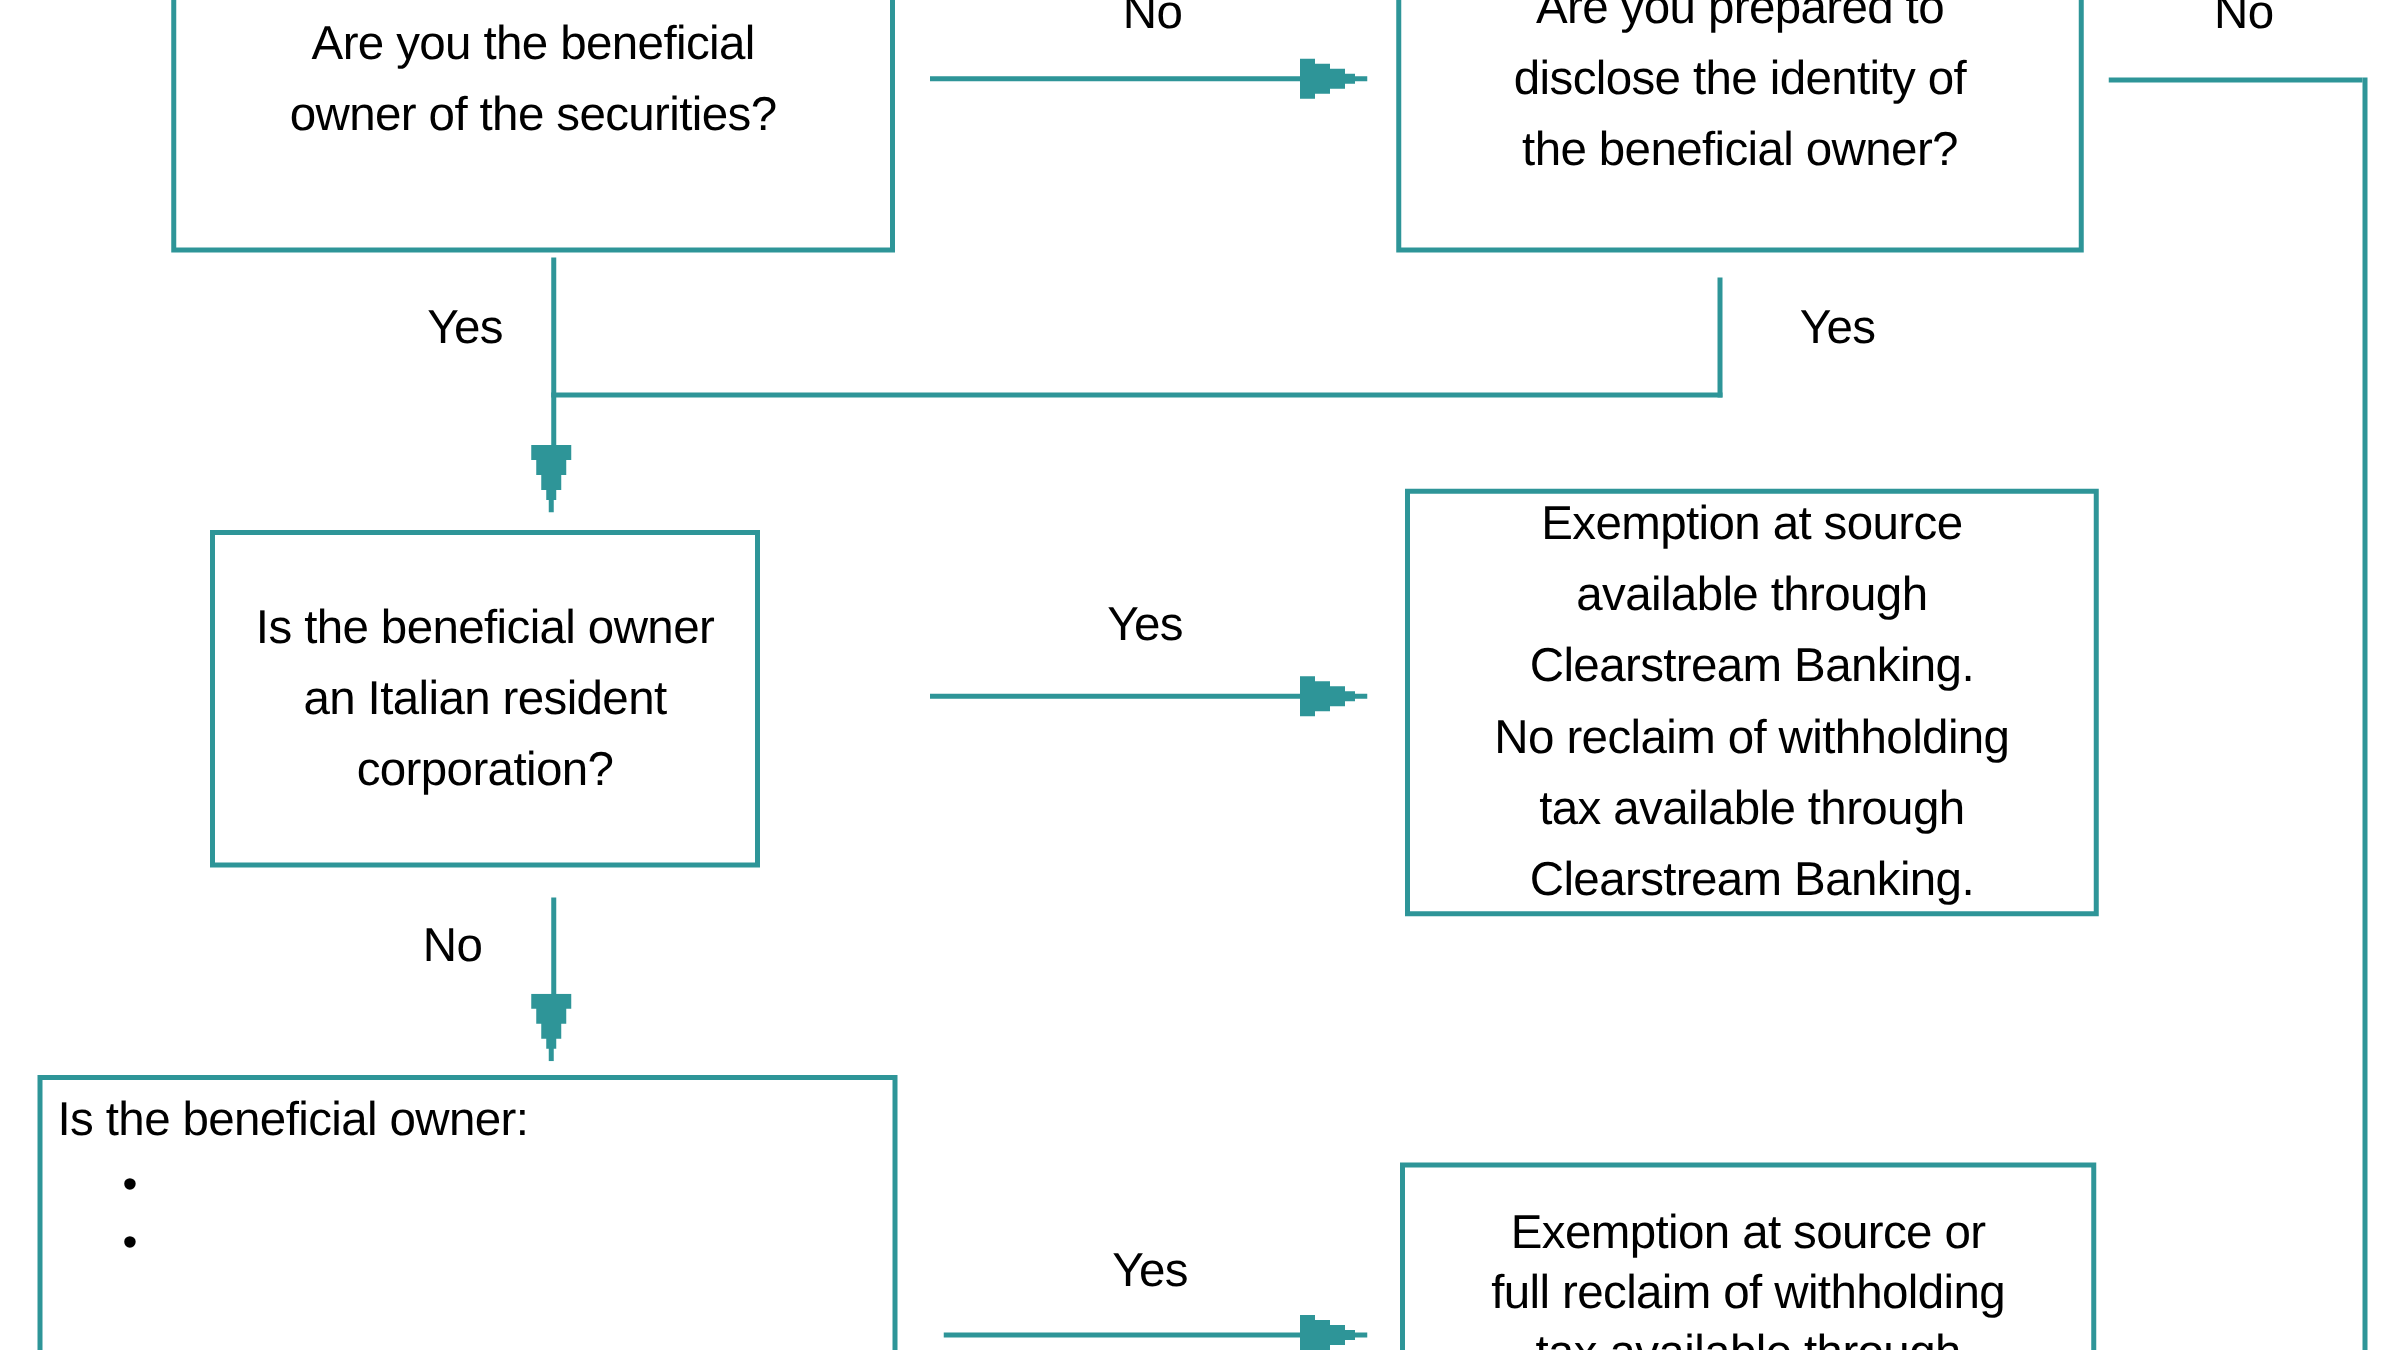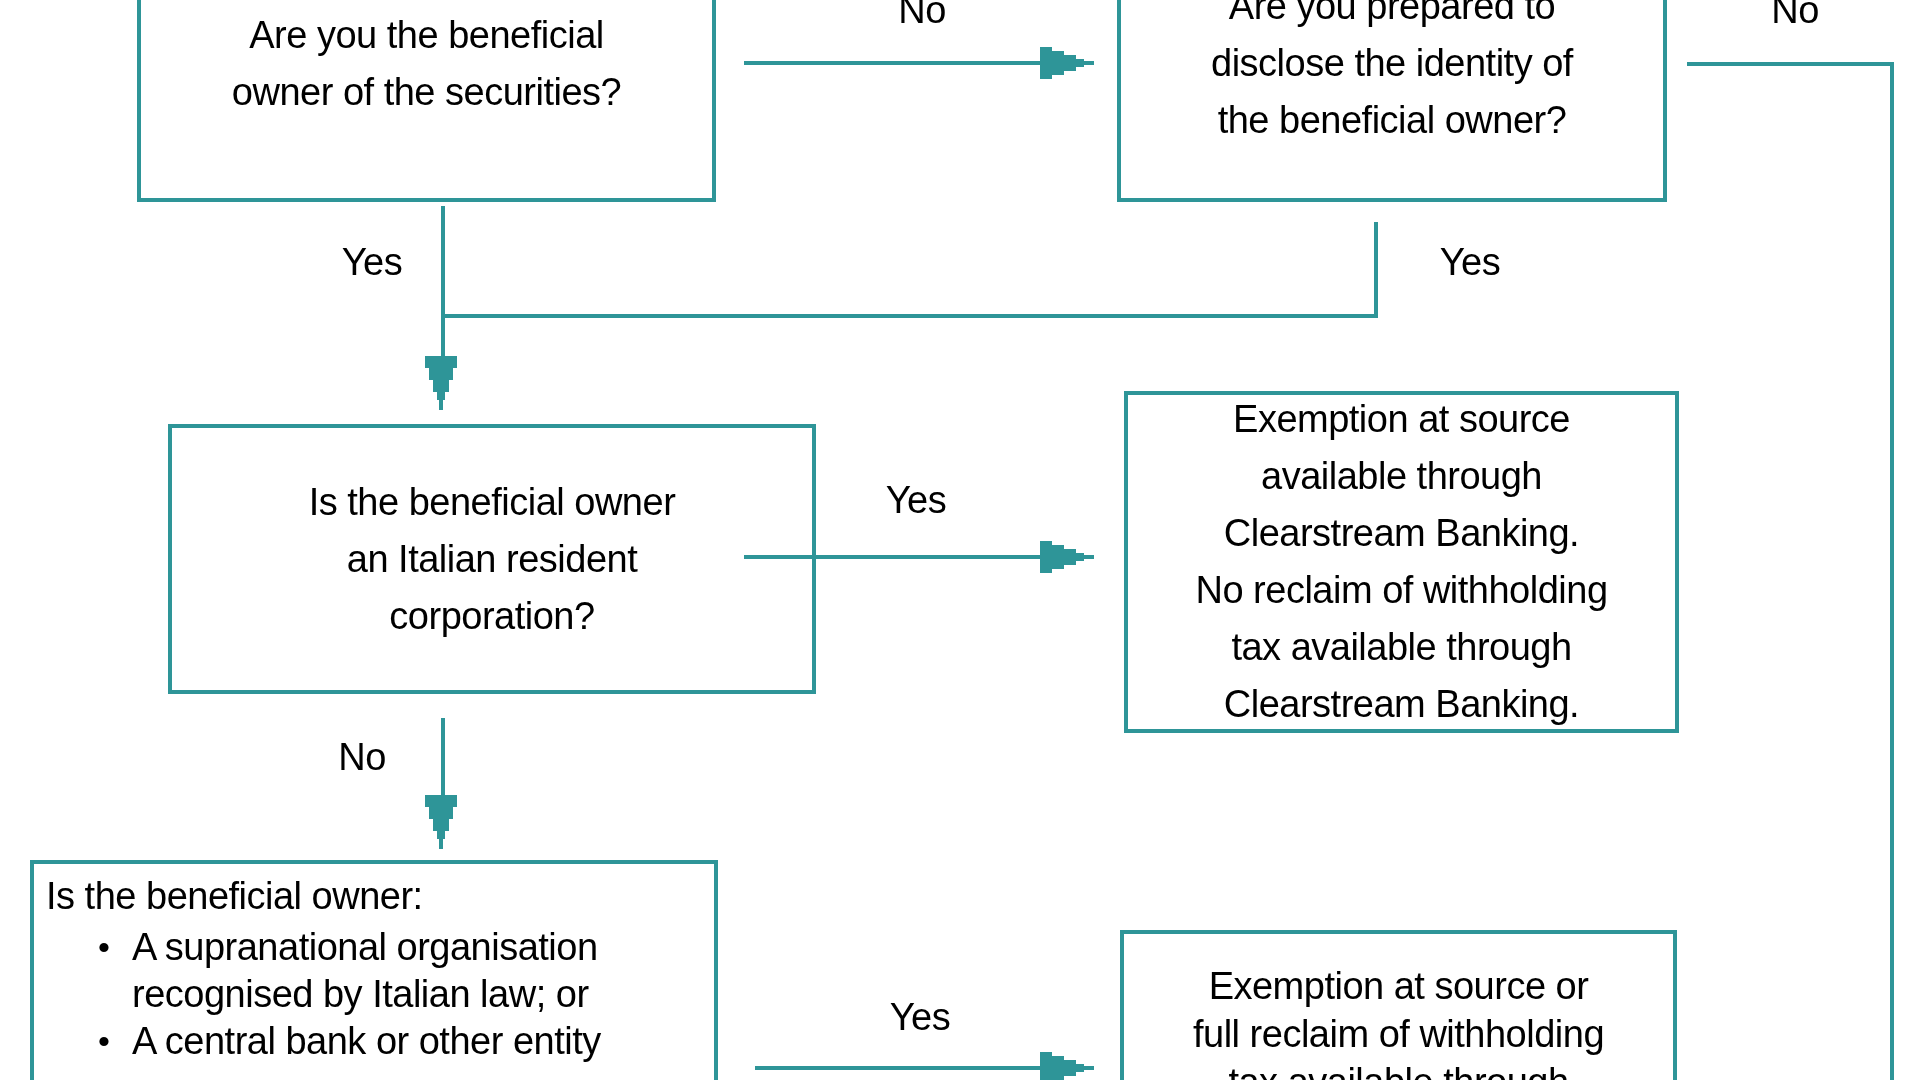--- a/index.html
+++ b/index.html
@@ -91,45 +91,42 @@
     <div class="node-text">Are you the beneficial
 owner of the securities?</div>
   </div>
 
   <div class="node" style="left:1117px; top:-75px; width:550px; height:277px;">
     <div class="node-text">Are you prepared to
 disclose the identity of
 the beneficial owner?</div>
   </div>
 
-  <div class="node" style="left:168px; top:424px; width:648px; height:270px;">
+  <div class="node" style="left:168px; top:424px; width:440px; height:270px;">
     <div class="node-text">Is the beneficial owner
 an Italian resident
 corporation?</div>
   </div>
 
   <div class="node" style="left:1124px; top:391px; width:555px; height:342px;">
     <div class="node-text">Exemption at source
 available through
 Clearstream Banking.
 No reclaim of withholding
 tax available through
 Clearstream Banking.</div>
   </div>
 
   <div class="node list-node" style="left:30px; top:860px; width:688px; height:300px;">
     <div class="list-title">Is the beneficial owner:</div>
     <div class="bullet-row">
       <span class="bullet-dot">•</span>
-      <span class="bullet-text">A supranational organisation
-recognised by Italian law; or</span>
     </div>
     <div class="bullet-row">
       <span class="bullet-dot">•</span>
-      <span class="bullet-text">A central bank or other entity</span>
     </div>
   </div>
 
   <div class="node" style="left:1120px; top:930px; width:557px; height:230px; align-items:flex-start;">
     <div class="node-text tight" style="padding-top:28px;">Exemption at source or
 full reclaim of withholding
 tax available through</div>
   </div>
 
   <div class="edge-label" style="left:862px; top:-12px;">No</div>

